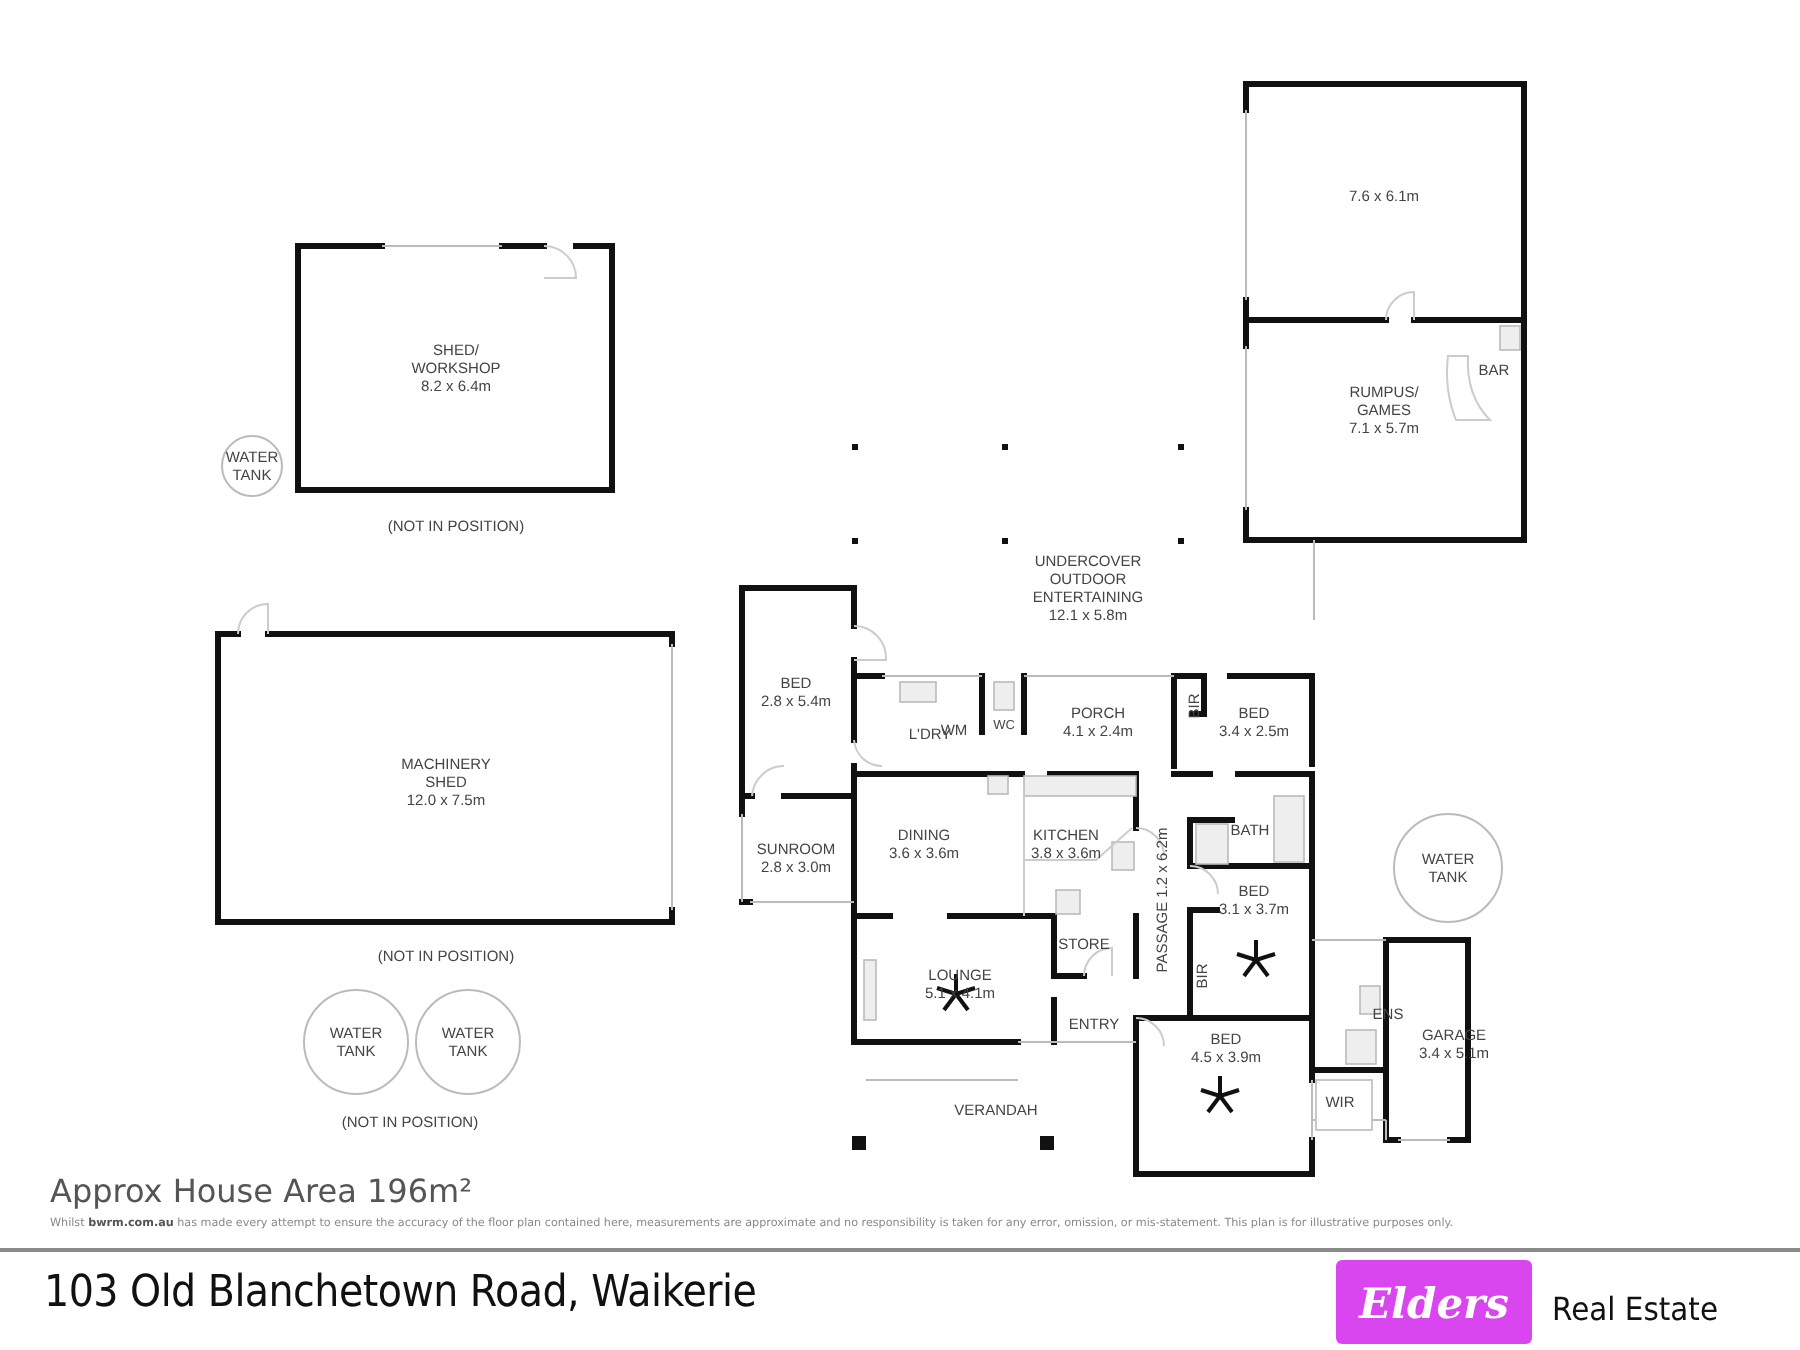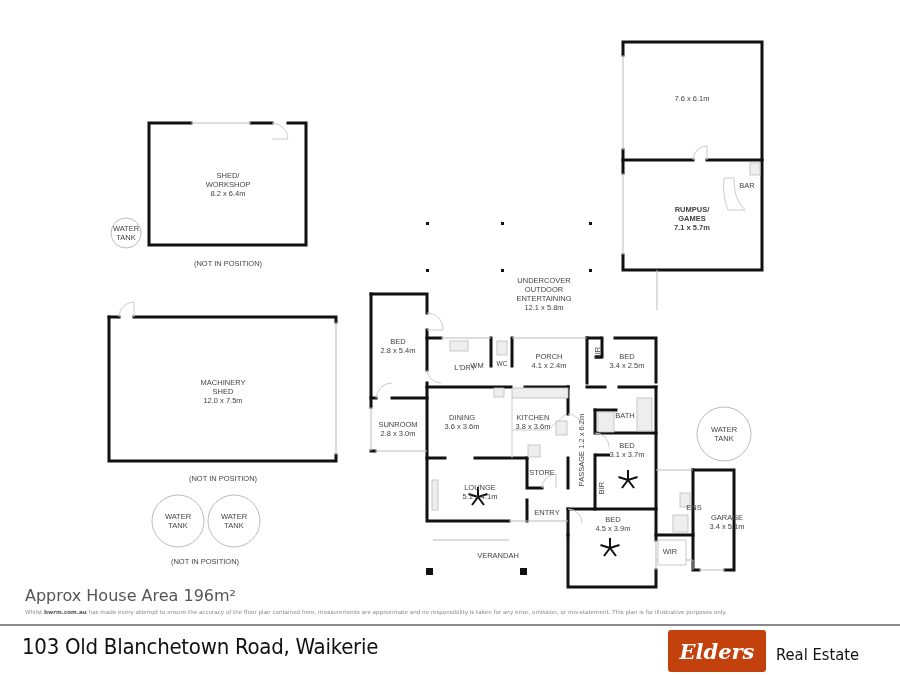--- a/index.html
+++ b/index.html
@@ -6,21 +6,21 @@
   body{width:900px;height:675px;position:relative;overflow:hidden;font-family:"Liberation Sans",sans-serif;}
   #plan{position:absolute;left:0;top:0;width:900px;height:610px;}
   .lbl{position:absolute;font-family:"Liberation Sans",sans-serif;font-size:7.5px;color:#444;text-align:center;line-height:9px;transform:translate(-50%,-50%);white-space:nowrap;}
   .lbl span{display:block;}
   .vlbl{position:absolute;font-size:7.5px;color:#444;transform:translate(-50%,-50%) rotate(-90deg);white-space:nowrap;}
   .footer-area{position:absolute;left:25px;top:586px;font-family:"DejaVu Sans",sans-serif;font-size:16px;color:#555;}
   .disclaimer{position:absolute;left:25px;top:609px;font-family:"DejaVu Sans",sans-serif;font-size:5.6px;color:#888;white-space:nowrap;}
   .disclaimer b{color:#555;}
   .divider{position:absolute;left:0;top:624px;width:900px;height:2px;background:#8a8a8a;}
   .address{position:absolute;left:22px;top:634px;font-family:"DejaVu Sans",sans-serif;font-size:22px;color:#111;letter-spacing:-0.3px;transform:scaleX(0.9);transform-origin:left center;}
-  .logo-box{position:absolute;left:668px;top:630px;width:98px;height:42px;background:#c2410c;border-radius:3px;display:flex;align-items:center;justify-content:center;}
+  .logo-box{position:absolute;left:668px;top:630px;width:98px;height:42px;background:#d946ef;border-radius:3px;display:flex;align-items:center;justify-content:center;}
   .logo-text{font-family:"DejaVu Serif",serif;font-style:italic;font-weight:bold;font-size:21px;color:#fff;}
   .logo-re{position:absolute;left:776px;top:645px;font-family:"DejaVu Sans",sans-serif;font-size:16px;color:#111;transform:scaleX(0.92);transform-origin:left center;}
 </style>
 </head>
 <body>
 
 <div id="plan">
 <svg width="900" height="610" viewBox="0 0 900 610" xmlns="http://www.w3.org/2000/svg">
   <g fill="none" stroke="#111" stroke-width="3" stroke-linecap="square">
 
@@ -206,21 +206,21 @@
 <div class="lbl" style="left:178px;top:521px;">
   <span>WATER</span>
   <span>TANK</span>
 </div>
 <div class="lbl" style="left:234px;top:521px;">
   <span>WATER</span>
   <span>TANK</span>
 </div>
 <div class="lbl" style="left:205px;top:561px;">(NOT IN POSITION)</div>
 <div class="lbl" style="left:692px;top:98px;">7.6 x 6.1m</div>
-<div class="lbl" style="left:692px;top:218px;font-weight:bold;">
+<div class="lbl" style="left:692px;top:205px;">
   <span>RUMPUS/</span>
   <span>GAMES</span>
   <span>7.1 x 5.7m</span>
 </div>
 <div class="lbl" style="left:747px;top:185px;">BAR</div>
 <div class="lbl" style="left:544px;top:294px;">
   <span>UNDERCOVER</span>
   <span>OUTDOOR</span>
   <span>ENTERTAINING</span>
   <span>12.1 x 5.8m</span>

